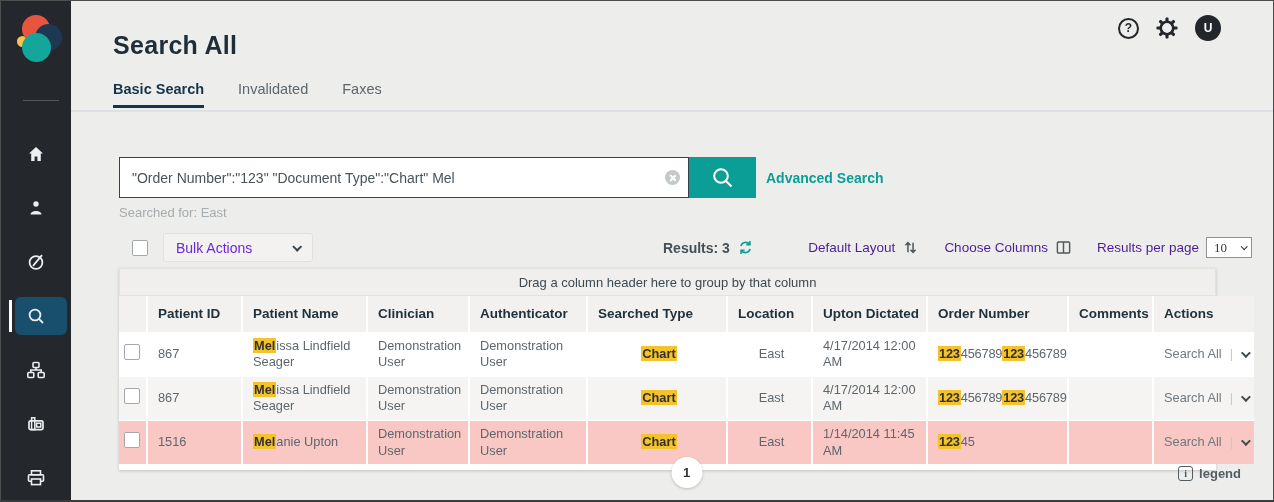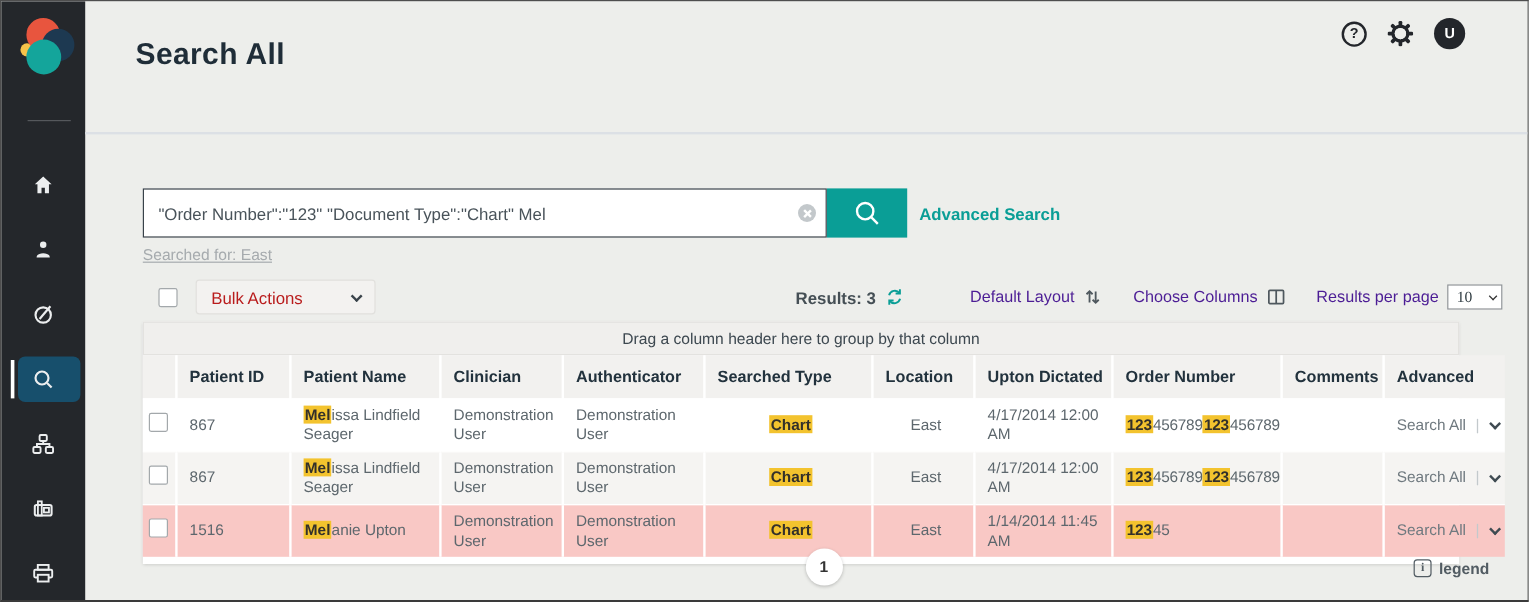--- a/index.html
+++ b/index.html
@@ -52,31 +52,31 @@
          font-family:"Liberation Sans","DejaVu Sans",sans-serif; }
   .clear-icon { position:absolute; right:9px; top:13px; width:15px; height:15px; border-radius:50%;
          background:#c3c8cb; cursor:pointer; }
   .clear-icon::before, .clear-icon::after { content:""; position:absolute; left:7px; top:3.5px;
          width:1.6px; height:8px; background:#fff; }
   .clear-icon::before { transform:rotate(45deg); }
   .clear-icon::after  { transform:rotate(-45deg); }
   .search-btn { width:67px; height:41px; background:#0a9e96; border:none; display:flex;
          align-items:center; justify-content:center; cursor:pointer; }
   .advanced-link { margin-left:10px; font-size:14px; font-weight:700; color:#0a9e96; cursor:pointer; }
-  .searched-for { position:absolute; left:48px; top:204px; font-size:13px; color:#a6abae;text-decoration:underline; }
+  .searched-for { position:absolute; left:48px; top:204px; font-size:13px; color:#a6abae; }
 
   
   .toolbar { position:absolute; left:48px; right:21px; top:232px; height:29px;
              display:flex; align-items:center; }
   .cb { display:inline-block; width:16px; height:16px; background:#fff; border:1px solid #a3a8ab;
         border-radius:2px; cursor:pointer; }
   .toolbar .cb { margin-left:13px; }
   .bulk-dd { margin-left:15px; width:150px; height:29px; background:#f3f2f0; border:1px solid #e1e0dd;
         border-radius:3px; display:flex; align-items:center; justify-content:space-between;
-        padding:0 12px; font-size:14px; color:#b91c1c; cursor:pointer; }
+        padding:0 12px; font-size:14px; color:#6d28d9; cursor:pointer; }
   .chev { display:inline-block; width:7px; height:7px; border-right:2px solid #39434a;
           border-bottom:2px solid #39434a; transform:rotate(45deg) translateY(-1px); }
   .results { margin-left:350px; display:flex; align-items:center; gap:7px;
              font-size:14px; font-weight:700; color:#454f55; }
   .refresh-btn { display:flex; cursor:pointer; }
   .right-tools { margin-left:auto; display:flex; align-items:center; gap:7px; }
   .tool-label { font-size:13.5px; font-weight:400; color:#4c1d95; cursor:pointer; }
   .tool-gap { width:11px; }
   .rpp-select { width:46px; height:21px; background:#fff; border:1px solid #8f9396;
         display:flex; align-items:center; justify-content:space-between; padding:0 5px 0 7px;
@@ -200,20 +200,25 @@
           </g>
           <circle cx="10" cy="10" r="5.6" fill="none" stroke="#23262b" stroke-width="2.6"></circle>
           <circle cx="10" cy="10" r="4.3" fill="#edeeeb"></circle>
         </svg>
       </div>
       <div class="avatar">U</div>
     </div>
 
     <h1 class="page-title">Search All</h1>
 
+    <div class="tabs">
+      <div class="tab active">Basic Search</div>
+      <div class="tab">Invalidated</div>
+      <div class="tab">Faxes</div>
+    </div>
     <div class="tabs-divider"></div>
 
     <div class="search-row">
       <div class="search-input-wrap">
         <input class="search-input" type="text" value="&quot;Order Number&quot;:&quot;123&quot; &quot;Document Type&quot;:&quot;Chart&quot; Mel" style="">
         <span class="clear-icon"></span>
       </div>
       <button class="search-btn">
         <svg width="24" height="24" viewBox="0 0 24 24">
             <circle cx="10" cy="10" r="6.8" fill="none" stroke="#ffffff" stroke-width="2"></circle>
@@ -284,21 +289,21 @@
               <th></th>
               <th>Patient ID</th>
               <th>Patient Name</th>
               <th>Clinician</th>
               <th>Authenticator</th>
               <th>Searched Type</th>
               <th>Location</th>
               <th>Upton Dictated</th>
               <th>Order Number</th>
               <th>Comments</th>
-              <th>Advanced</th>
+              <th>Actions</th>
             </tr>
           </thead>
         <tbody id="grid-body">
             <tr class="">
               <td><span class="cb"></span></td>
               <td>867</td>
               <td><span class="hl">Mel</span><span>issa Lindfield Seager</span></td>
               <td>Demonstration User</td>
               <td>Demonstration User</td>
               <td class="center"><span class="hl">Chart</span></td>

